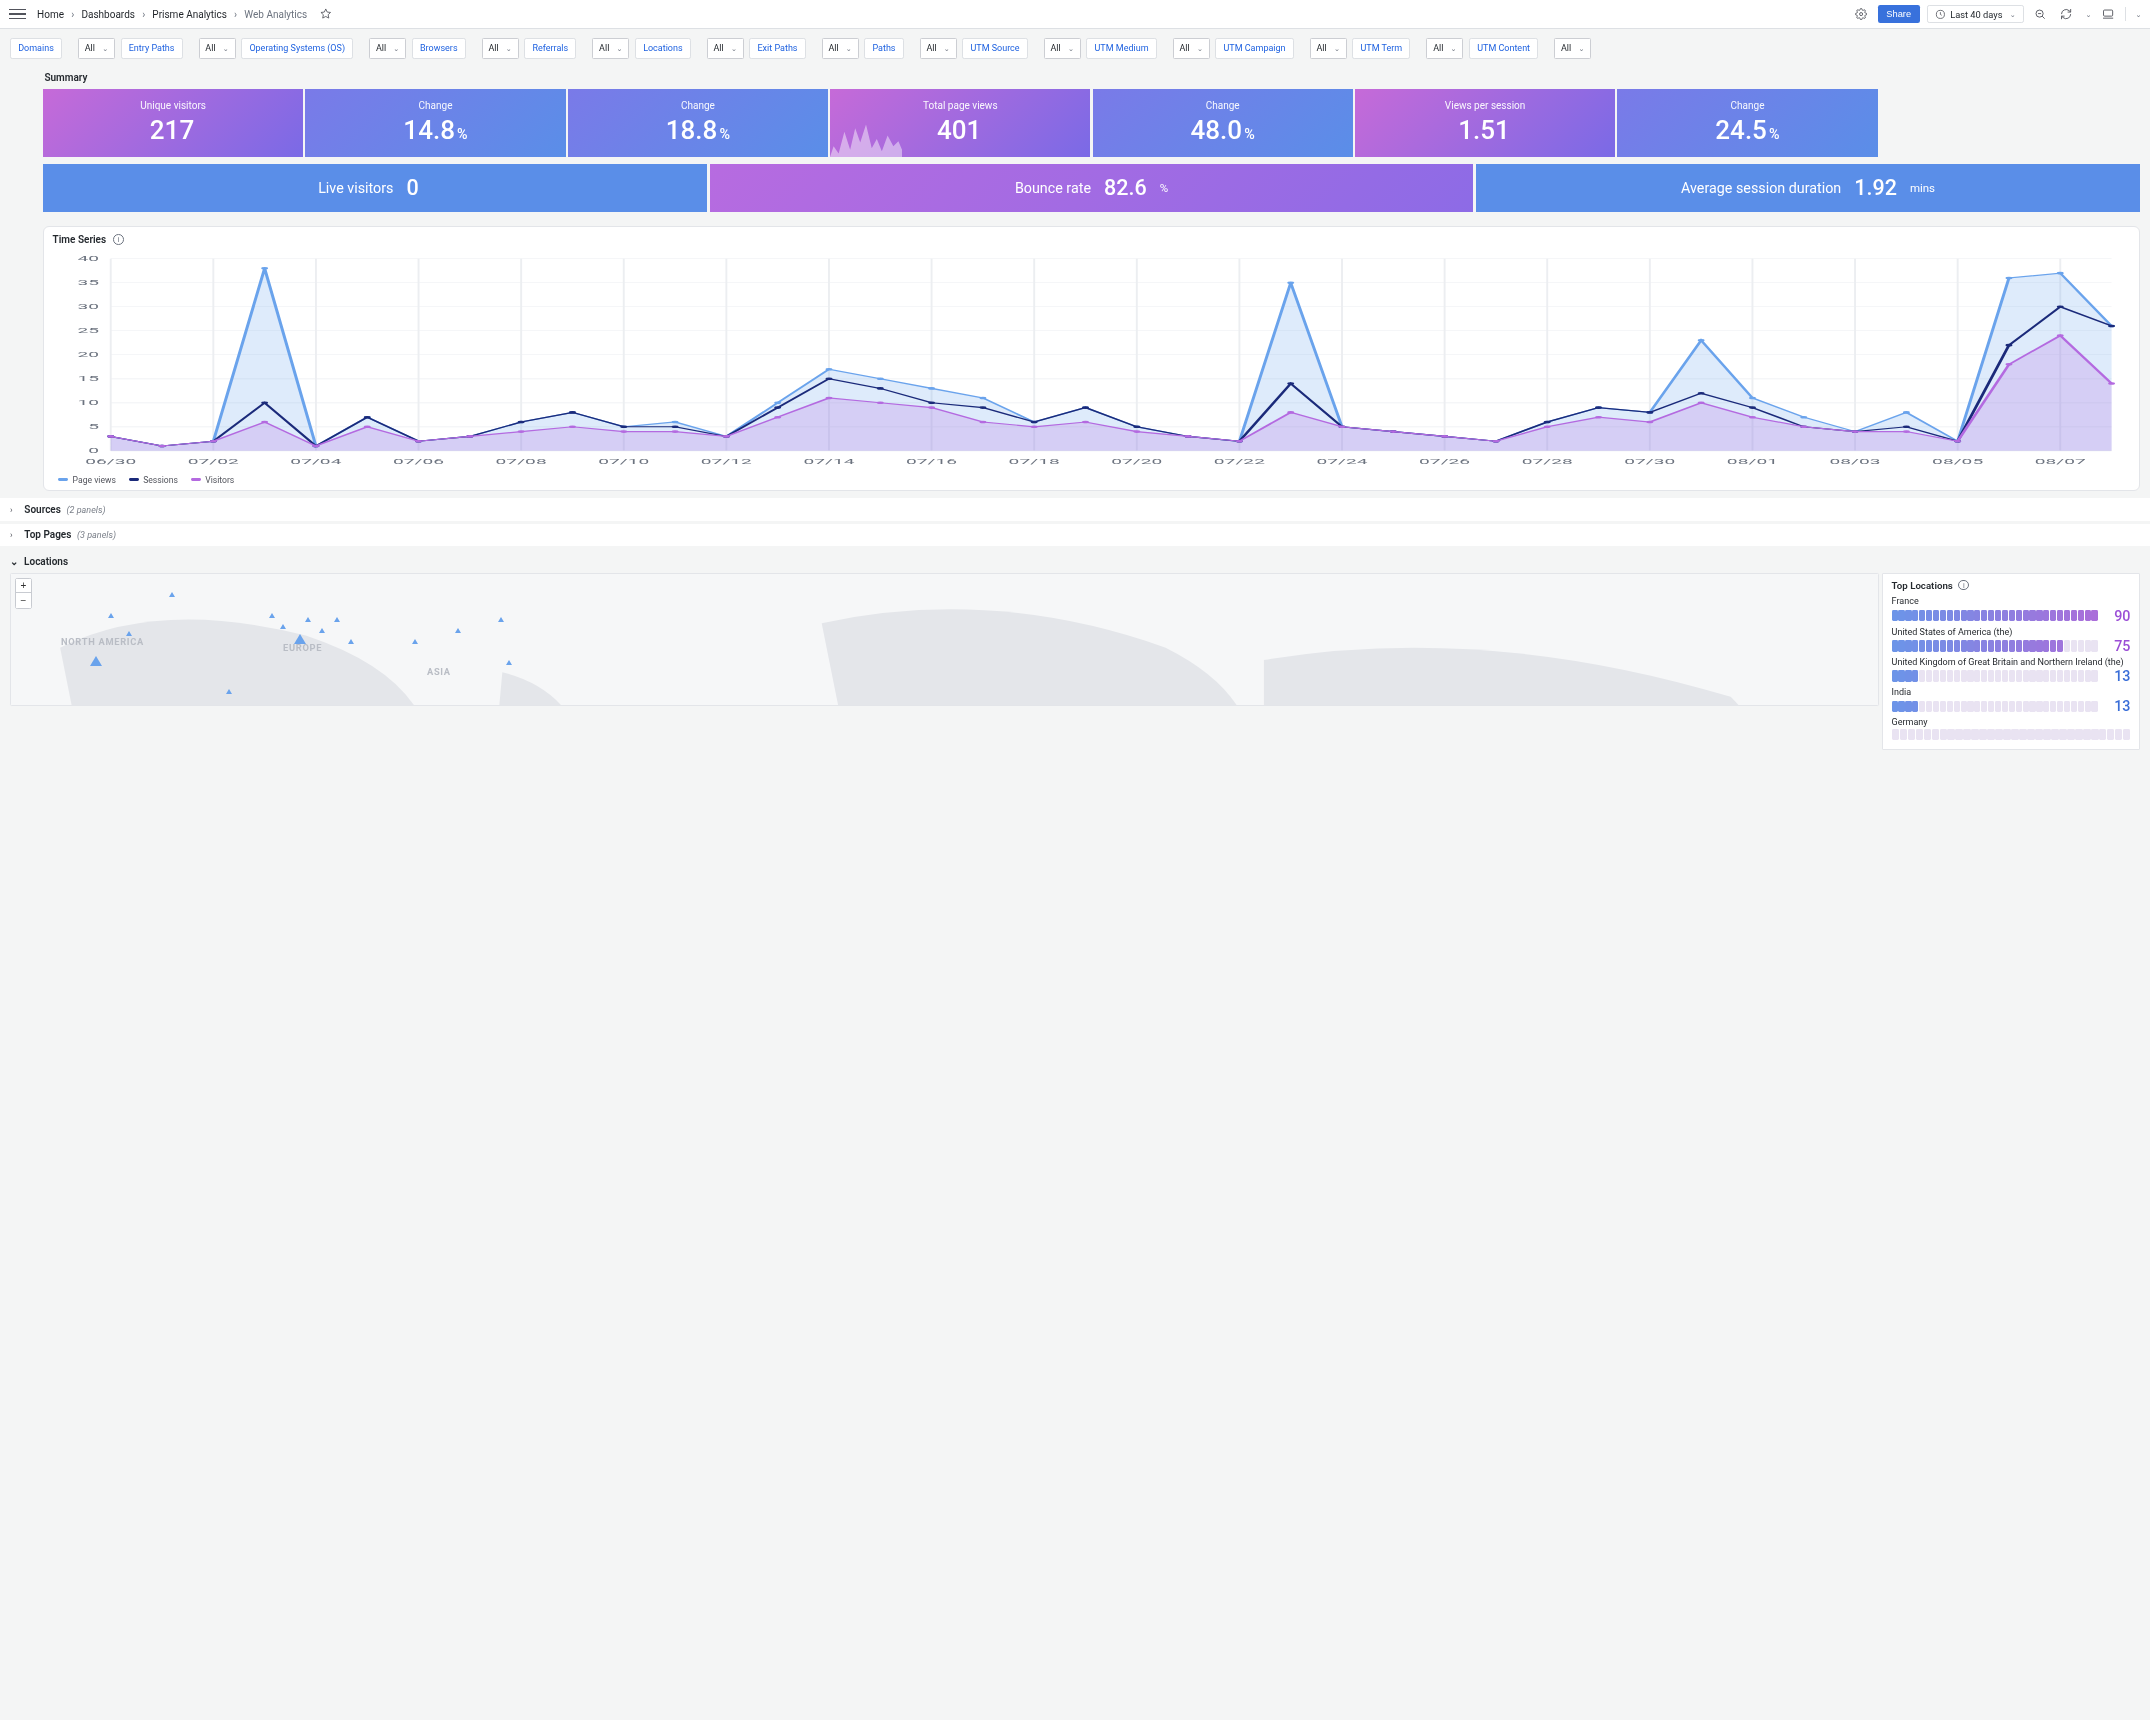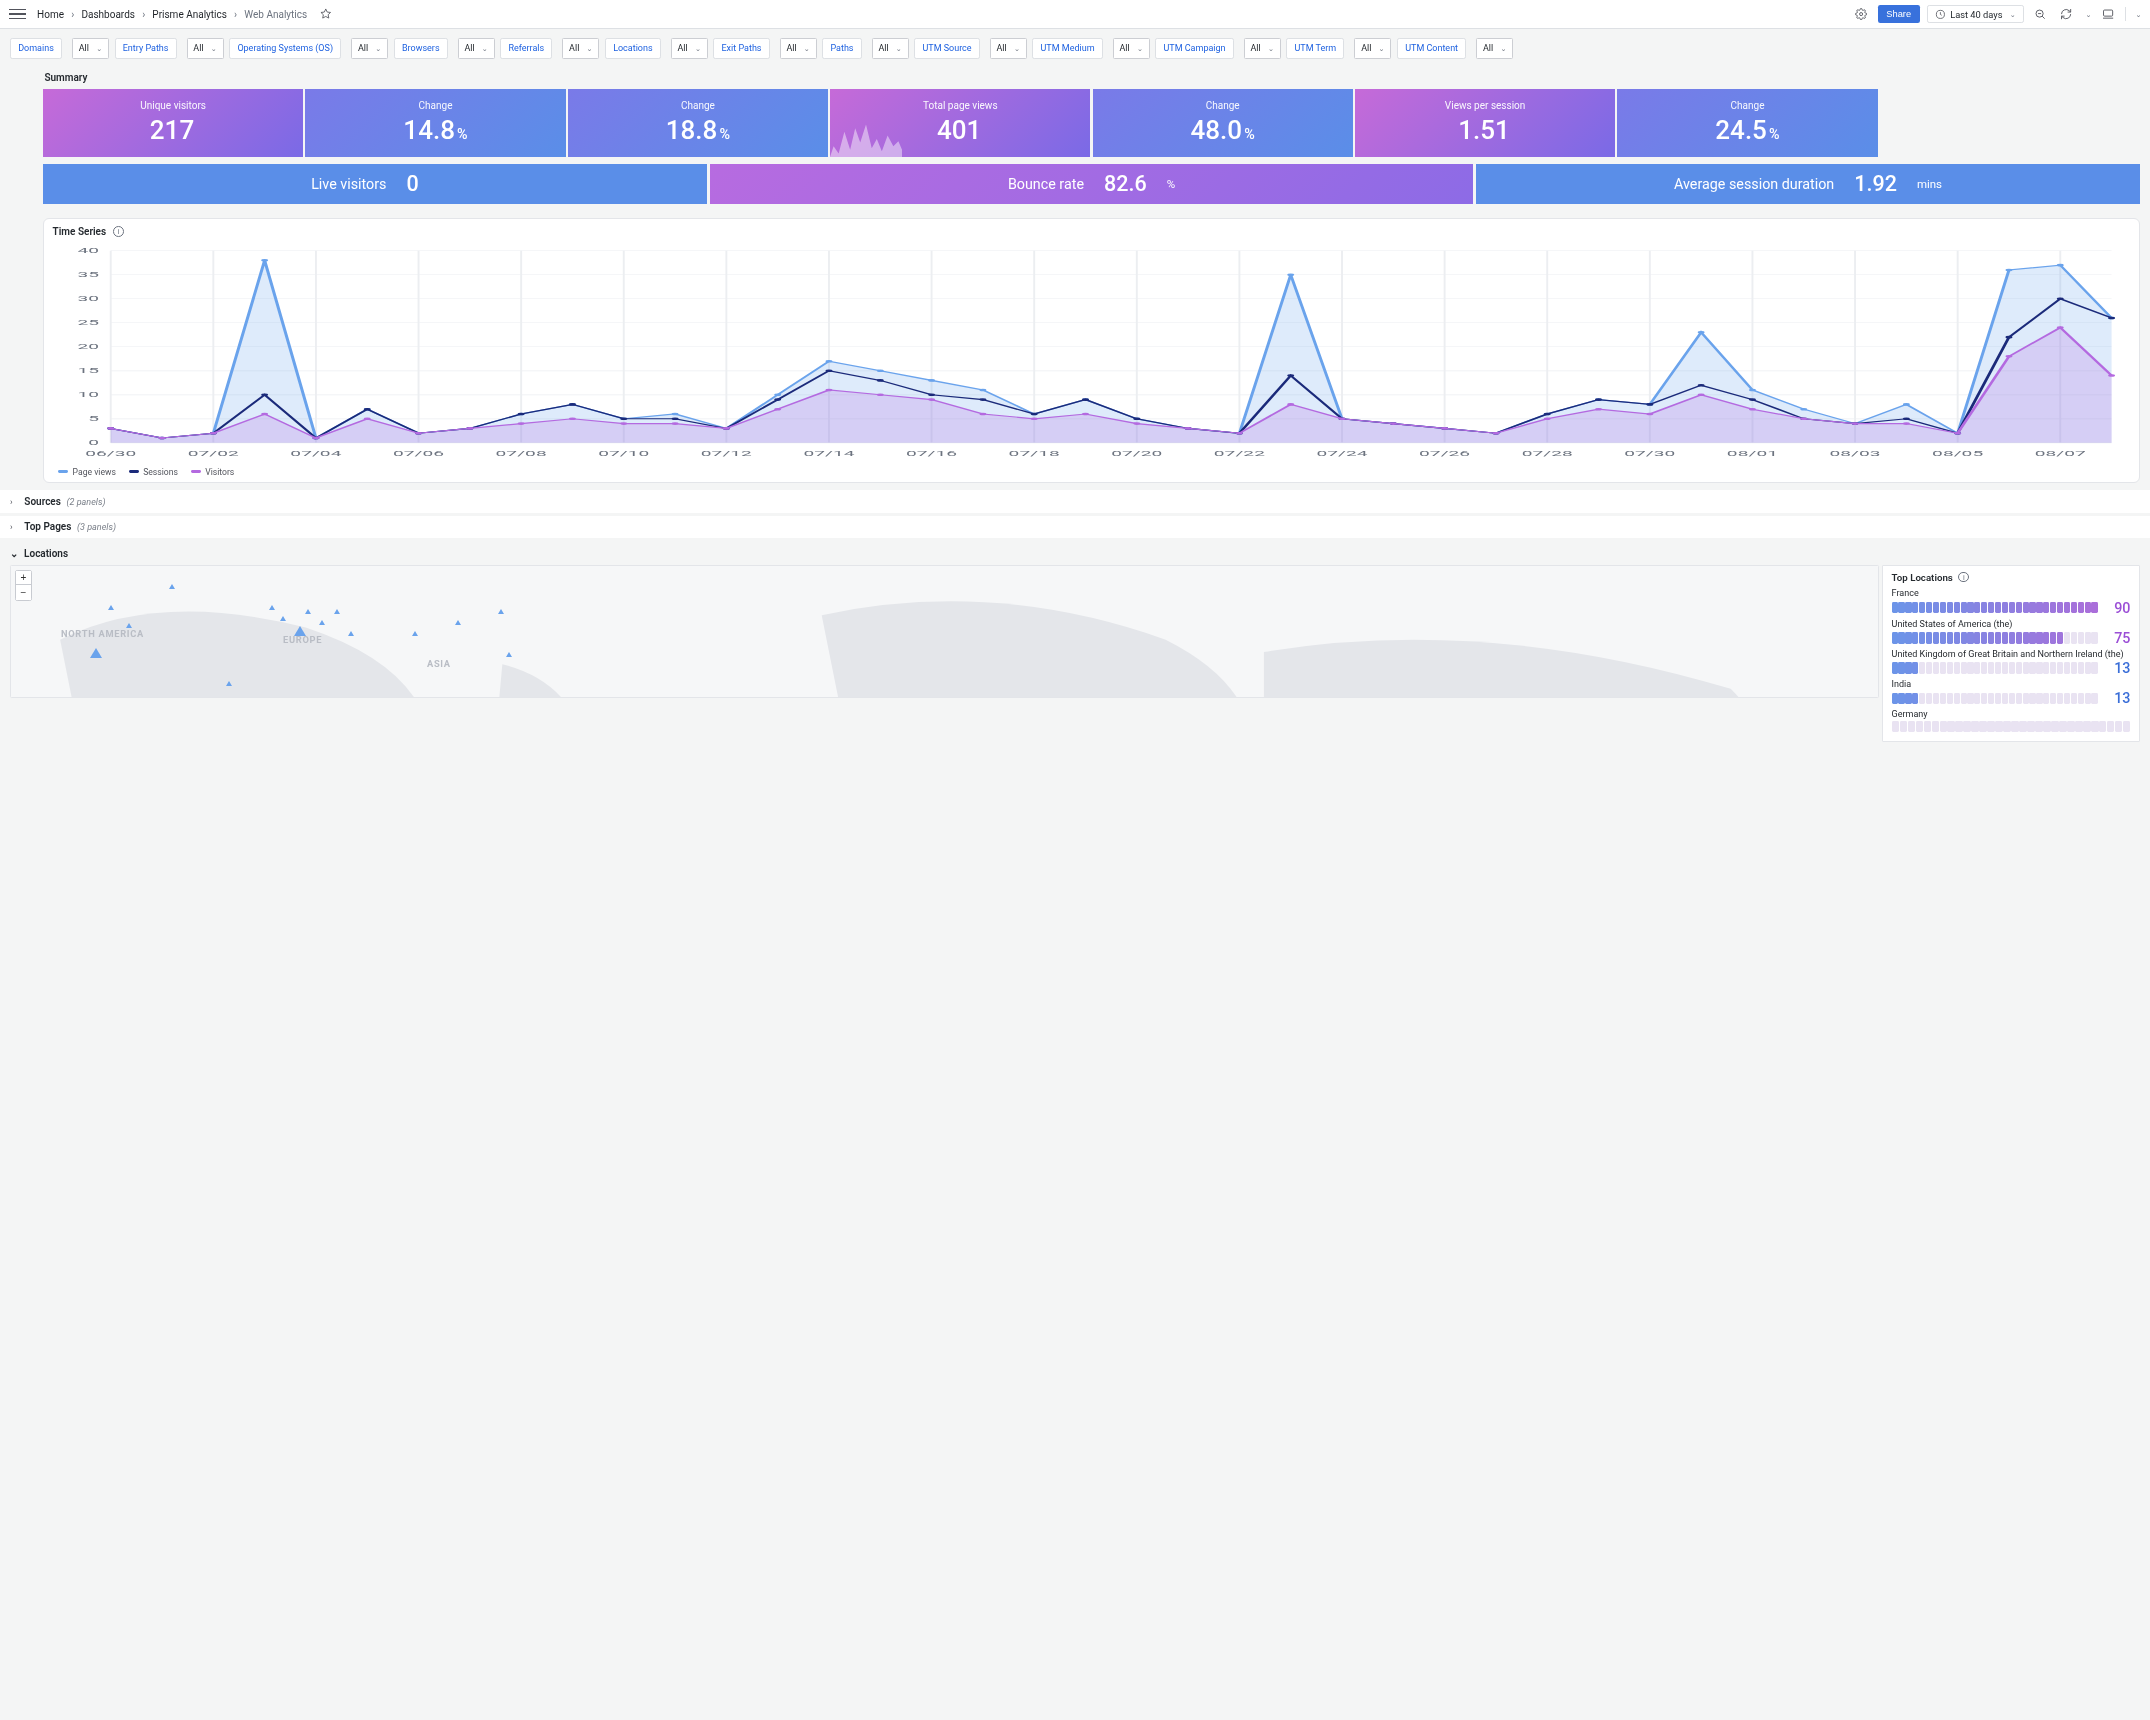--- a/index.html
+++ b/index.html
@@ -19,36 +19,36 @@
 .share-btn { background: #3871dc; color: #fff; border: none; padding: 3.6px 8.6px; border-radius: 2.2px; font-size: 9.3px; cursor: pointer; }
 .date-picker { display: flex; align-items: center; gap: 4.3px; border: 0.7px solid #dde0e4; border-radius: 2.2px; padding: 2.9px 7.2px; cursor: pointer; font-size: 9.3px; }
 .chev-d { font-size: 7.2px; color: #6c737f; margin-left: 2.9px; }
 .vdiv { width: 0.7px; height: 14.3px; background: #dde0e4; }
 
 
 .filters { padding: 8.6px 10px; display: flex; flex-wrap: wrap; gap: 7.2px 5.7px; }
 .filter-pair { display: flex; align-items: center; gap: 4.3px; border: 0.7px solid #dde0e4; border-radius: 2.2px; background: #fff; padding: 2.2px 4.3px; height: 21.5px; }
 .filter-label { color: #1f62e0; font-size: 9px; padding: 0 2.9px; cursor: pointer; }
 .filter-select { border: 0.7px solid #ccced3; border-radius: 1.4px; background: #fff; padding: 2.9px 5.7px; font-size: 9px; cursor: pointer; display: flex; align-items: center; gap: 4.3px; height: 21.5px;}
-.filter-group { display: flex; gap: 10px; align-items: center; }
+.filter-group { display: flex; gap: 16px; align-items: center; }
 
 
 .section { padding: 0 10px 8.6px 43px; }
 .section-title { font-size: 10px; font-weight: 600; padding: 4.3px 1.4px 5.7px; }
 .kpi-row { display: grid; grid-template-columns: repeat(8, 1fr); gap: 2.2px; }
 .kpi { height: 68px; color: #fff; display: flex; flex-direction: column; align-items: center; justify-content: center; position: relative; overflow: hidden; }
 .kpi.grad-a { background: linear-gradient(135deg, #c66ad8 0%, #7a6ae6 100%); }
 .kpi.grad-b { background: linear-gradient(135deg, #7a7ae8 0%, #5a8ee8 100%); }
 .kpi-label { font-size: 10px; opacity: .95; margin-bottom: 4.3px; text-align:center; padding: 0 5.7px;}
 .kpi-value { font-size: 26px; font-weight: 500; display: flex; align-items: baseline; gap: 2.2px; }
 .kpi-unit { font-size: 14.3px; }
 .kpi-spark { position: absolute; left: 0; right: 0; bottom: 0; height: 36px; opacity: .45; }
 
 .kpi-row2 { display: grid; grid-template-columns: 1fr 1.15fr 1fr; gap: 2.9px; margin-top: 7.2px; }
-.kpi2 { height: 40px; color: #fff; display: flex; align-items: center; justify-content: center; gap: 20px; font-size: 14.3px; }
+.kpi2 { height: 48px; color: #fff; display: flex; align-items: center; justify-content: center; gap: 13px; font-size: 14.3px; }
 .kpi2.blue { background: #5a8ee8; }
 .kpi2.purple { background: linear-gradient(135deg, #b76be0 0%, #8d6be6 100%); }
 .kpi2 .big { font-size: 21.5px; font-weight: 500; }
 .kpi2 .unit { font-size: 11.5px; }
 
 
 .panel { background: #fff; border: 0.7px solid #e3e5e9; border-radius: 6px; margin: 5.7px 10px 7.2px 43px; }
 .panel-header { display: flex; align-items: center; gap: 7.2px; padding: 7.2px 8.6px 4.3px; }
 .panel-title { font-size: 10px; font-weight: 600; }
 .info-icon { width: 10.8px; height: 10.8px; border: 0.9px solid #6c737f; border-radius: 50%; display: flex; align-items: center; justify-content: center; font-size: 7.2px; color: #6c737f; cursor: pointer; }

